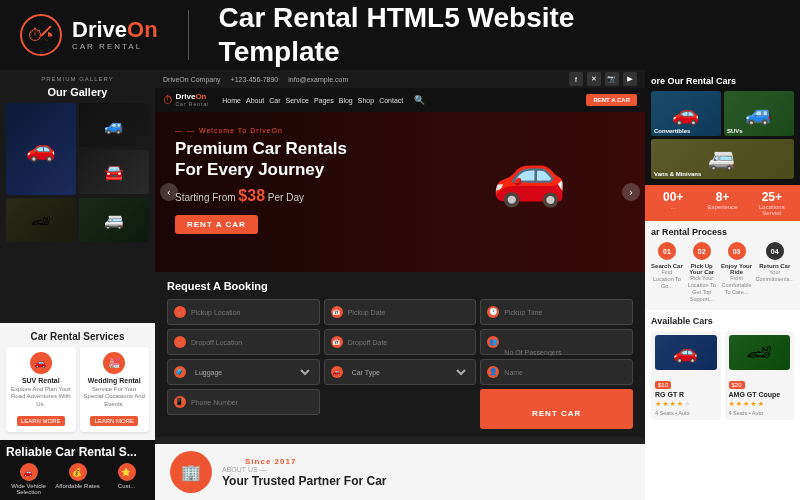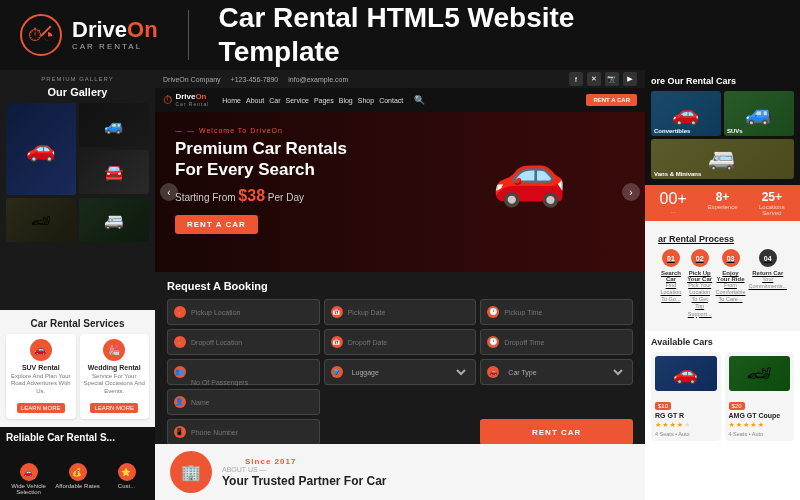--- a/index.html
+++ b/index.html
@@ -78,21 +78,21 @@
       flex: 1; background: #fff; border-radius: 4px; padding: 5px 3px;
       text-align: center; box-shadow: 0 1px 3px rgba(0,0,0,0.1);
     }
     .service-icon { width: 22px; height: 22px; background: #e53; border-radius: 50%; margin: 0 auto 3px; display: flex; align-items: center; justify-content: center; }
     .service-icon span { color: #fff; font-size: 10px; }
     .service-card-title { font-size: 7px; font-weight: bold; color: #222; margin-bottom: 2px; }
     .service-card-text { font-size: 6px; color: #777; line-height: 1.3; }
     .learn-more-btn { background: #e53; color: #fff; font-size: 6px; border: none; border-radius: 2px; padding: 2px 4px; margin-top: 3px; cursor: pointer; }
 
     #reliable-section { background: #111; padding: 5px 6px; }
-    #reliable-title { font-size: 10px; font-weight: bold; color: #fff; margin-bottom: 20px; }
+    #reliable-title { font-size: 12px; font-weight: bold; color: #fff; margin-bottom: 4px; }
     #reliable-features { display: flex; gap: 4px; }
     .feature-item { flex: 1; text-align: center; }
     .feature-icon { width: 18px; height: 18px; background: #e53; border-radius: 50%; margin: 0 auto 2px; display: flex; align-items: center; justify-content: center; }
     .feature-icon span { color: #fff; font-size: 8px; }
     .feature-text { font-size: 6px; color: #ccc; }
 
     
     #center-col { flex: 1; display: flex; flex-direction: column; overflow: hidden; }
 
     
@@ -327,21 +327,21 @@
 
       <div id="hero" style="background:linear-gradient(to right,#1a0505,#2a0808,#3a0a0a);position:relative;padding:15px 20px;height:130px;overflow:hidden;">
         
         <div style="position:absolute;right:15px;top:5px;width:200px;height:115px;display:flex;align-items:center;justify-content:center;font-size:60px;">
           🚗
         </div>
         <div id="hero-badge" style="color:#e53;font-size:7px;letter-spacing:1px;margin-bottom:4px;display:flex;align-items:center;gap:4px;">
           <span>—</span>
           <span>Welcome To DriveOn</span>
         </div>
-        <div id="hero-title" style="font-size:17px;font-weight:900;color:#fff;line-height:1.25;margin-bottom:6px;max-width:195px;">Premium Car Rentals For Every Search</div>
+        <div id="hero-title" style="font-size:17px;font-weight:900;color:#fff;line-height:1.25;margin-bottom:6px;max-width:195px;">Premium Car Rentals For Every Journey</div>
         <div style="font-size:10px;color:#ccc;margin-bottom:8px;">
           <span>Starting From</span>
           <span style="color:#e53;font-size:16px;font-weight:bold;">$38</span>
           <span>Per Day</span>
         </div>
         <button id="hero-btn" style="background:#e53;color:#fff;border:none;padding:5px 12px;font-size:8px;border-radius:3px;cursor:pointer;font-weight:bold;letter-spacing:1px;">RENT A CAR</button>
         <div id="hero-arrow-left" style="position:absolute;left:5px;top:50%;transform:translateY(-50%);width:18px;height:18px;background:rgba(255,255,255,0.2);border-radius:50%;display:flex;align-items:center;justify-content:center;cursor:pointer;color:#fff;font-size:10px;">‹</div>
         <div id="hero-arrow-right" style="position:absolute;right:5px;top:50%;transform:translateY(-50%);width:18px;height:18px;background:rgba(255,255,255,0.2);border-radius:50%;display:flex;align-items:center;justify-content:center;cursor:pointer;color:#fff;font-size:10px;">›</div>
       </div>
 
@@ -372,26 +372,20 @@
             <div class="form-icon">
                 <span>📍</span>
               </div>
             <input type="text" style="background: transparent; border: none; color: rgb(170, 170, 170); font-size: 7px; flex: 1 1 0%; outline: none;" placeholder="Dropoff Location">
           </div>
           <div class="form-field">
             <div class="form-icon">
                 <span>📅</span>
               </div>
             <input type="text" style="background: transparent; border: none; color: rgb(170, 170, 170); font-size: 7px; flex: 1 1 0%; outline: none;" placeholder="Dropoff Date">
-          </div>
-          <div class="form-field">
-            <div class="form-icon">
-                <span>🕐</span>
-              </div>
-            <input type="text" style="background: transparent; border: none; color: rgb(170, 170, 170); font-size: 7px; flex: 1 1 0%; outline: none;" placeholder="Dropoff Time">
           </div>
 
           <div class="form-field">
             <div class="form-icon">
                 <span>👥</span>
               </div>
             <input type="text" style="background: transparent; border: none; color: rgb(170, 170, 170); font-size: 7px; flex: 1 1 0%; outline: none; margin-top: 20px;" placeholder="No Of Passengers">
           </div>
           <div class="form-field">
             <div class="form-icon">
@@ -426,21 +420,21 @@
           <div style="grid-column:1;display:flex;gap:4px;">
             <div class="form-field" style="flex:1;background:#2a2a2a;border:1px solid #444;border-radius:3px;display:flex;align-items:center;gap:5px;padding:4px 6px;height:26px;">
               <div class="form-icon">
                   <span>📱</span>
                 </div>
               <input type="text" style="background: transparent; border: none; color: rgb(170, 170, 170); font-size: 7px; flex: 1 1 0%; outline: none;" placeholder="Phone Number">
             </div>
           </div>
           <div style="grid-column:2;"></div>
           <div style="grid-column:3;">
-            <button class="rent-btn" style="background:#e53;color:#fff;border:none;padding:8px 12px;font-size:8px;font-weight:bold;border-radius:3px;cursor:pointer;width:100%;height:26px;letter-spacing:1px;">RENT CAR</button>
+            <button class="rent-btn" style="background:#e53;color:#fff;border:none;padding:20px 12px;font-size:8px;font-weight:bold;border-radius:3px;cursor:pointer;width:100%;height:26px;letter-spacing:1px;">RENT CAR</button>
           </div>
         </div>
       </div>
 
     </div>
 
     <div id="about-strip" style="background:#f5f5f5;padding:8px 15px;display:flex;align-items:center;gap:10px;height:56px;">
       <div id="since-badge" style="width:42px;height:42px;background:#e53;border-radius:50%;display:flex;flex-direction:column;align-items:center;justify-content:center;flex-shrink:0;">
         <span style="color:#fff;font-size:16px;">🏢</span>
       </div>
@@ -468,34 +462,34 @@
         </div>
         <div class="car-type-card car-type-van" style="grid-column:1/3;height:40px;border-radius:3px;position:relative;overflow:hidden;display:flex;align-items:center;justify-content:center;">
           <span style="font-size:22px;">🚐</span>
           <div class="car-type-label" style="position:absolute;bottom:2px;left:3px;color:#fff;font-size:6px;font-weight:bold;">Vans &amp; Minivans</div>
         </div>
       </div>
     </div>
 
     <div id="stats-strip" style="background:#e53;display:flex;padding:5px;gap:3px;">
       <div class="stat-item">
-        <div class="stat-number" style="color:#fff;font-size:16px;font-weight:normal;">00+</div>
+        <div class="stat-number" style="color:#fff;font-size:12px;font-weight:bold;">00+</div>
         <div class="stat-label" style="color:#ffcccc;font-size:6px;">...</div>
       </div>
       <div class="stat-item">
         <div class="stat-number" style="color:#fff;font-size:12px;font-weight:bold;">8+</div>
         <div class="stat-label" style="color:#ffcccc;font-size:6px;">Experience</div>
       </div>
       <div class="stat-item">
         <div class="stat-number" style="color:#fff;font-size:12px;font-weight:bold;">25+</div>
         <div class="stat-label" style="color:#ffcccc;font-size:6px;">Locations Served</div>
       </div>
     </div>
 
-    <div id="process-section" style="background:#f5f5f5;padding:13px;text-decoration:underline;">
+    <div id="process-section" style="background:#f5f5f5;padding:6px;">
       <div id="process-title" style="font-size:9px;font-weight:bold;color:#222;margin-bottom:5px;">ar Rental Process</div>
       <div id="process-steps" style="display:flex;gap:3px;">
         <div class="process-step">
           <div class="process-num p1" style="width:18px;height:18px;border-radius:50%;background:#e53;display:flex;align-items:center;justify-content:center;margin:0 auto 3px;font-size:7px;color:#fff;font-weight:bold;">01</div>
           <div class="process-title-text" style="font-size:6px;color:#333;font-weight:bold;">Search Car</div>
           <div class="process-desc" style="font-size:5.5px;color:#888;line-height:1.3;">Find Location To Go...</div>
         </div>
         <div class="process-step">
           <div class="process-num p2" style="width:18px;height:18px;border-radius:50%;background:#e53;display:flex;align-items:center;justify-content:center;margin:0 auto 3px;font-size:7px;color:#fff;font-weight:bold;">02</div>
           <div class="process-title-text" style="font-size:6px;color:#333;font-weight:bold;">Pick Up Your Car</div>

